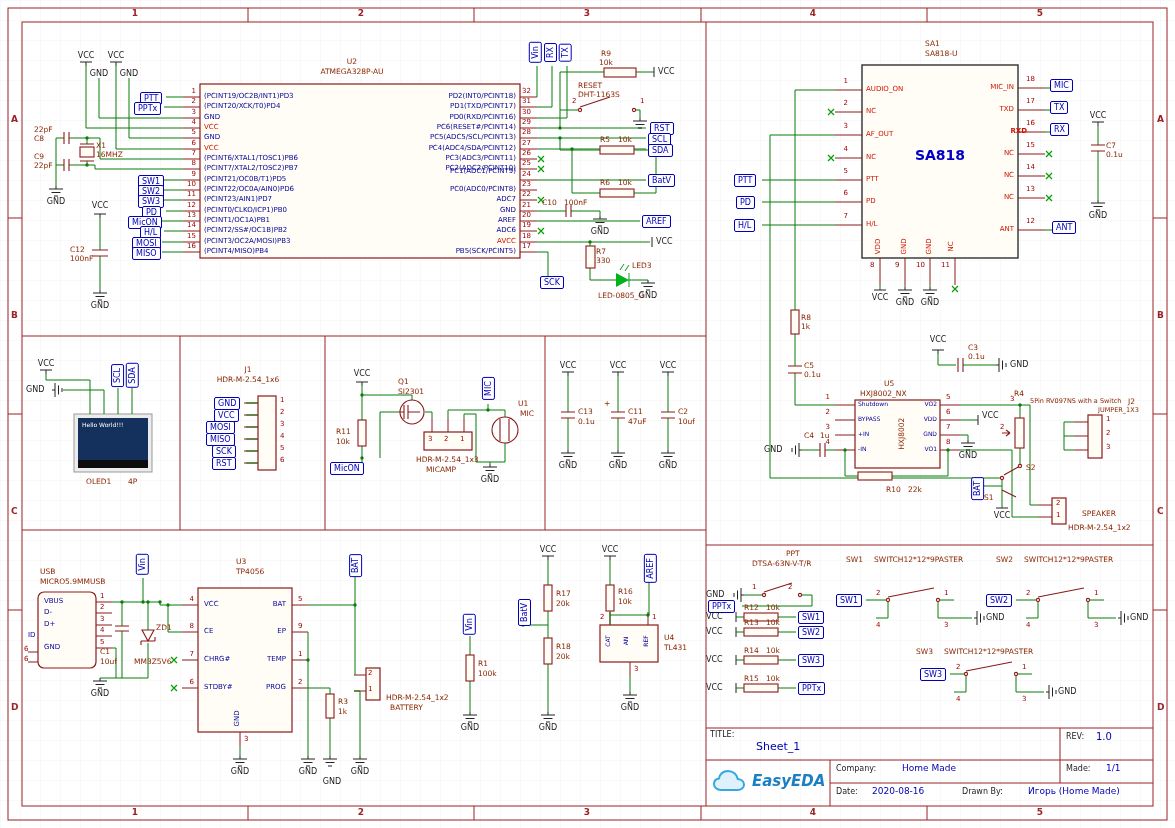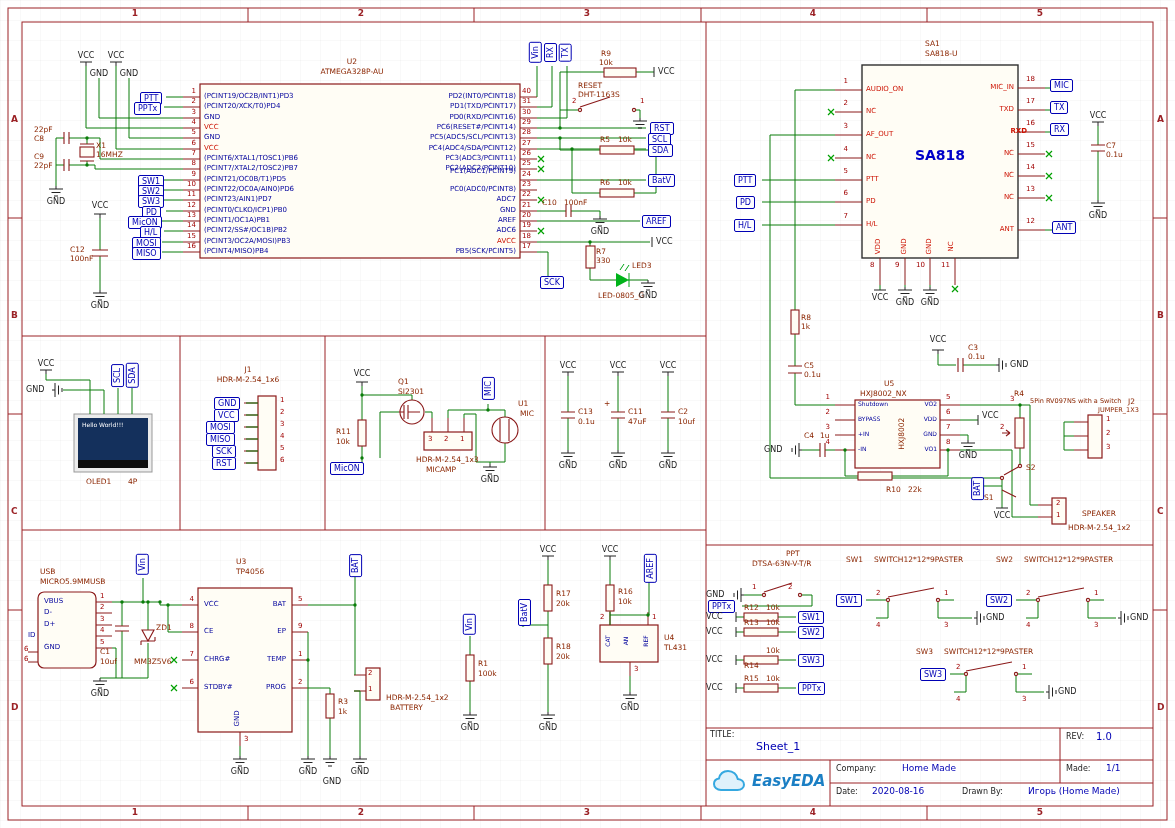--- a/index.html
+++ b/index.html
@@ -235,21 +235,21 @@
       <div class="lbl pin" style="left: 204px; top: 155px;">(PCINT6/XTAL1/TOSC1)PB6</div>
       <div class="lbl pin" style="left: 204px; top: 165px;">(PCINT7/XTAL2/TOSC2)PB7</div>
       <div class="lbl pin" style="left: 204px; top: 176px;">(PCINT21/OC0B/T1)PD5</div>
       <div class="lbl pin" style="left: 204px; top: 186px;">(PCINT22/OC0A/AIN0)PD6</div>
       <div class="lbl pin" style="left: 204px; top: 196px;">(PCINT23/AIN1)PD7</div>
       <div class="lbl pin" style="left: 204px; top: 207px;">(PCINT0/CLKO/ICP1)PB0</div>
       <div class="lbl pin" style="left: 204px; top: 217px;">(PCINT1/OC1A)PB1</div>
       <div class="lbl pin" style="left: 204px; top: 227px;">(PCINT2/SS#/OC1B)PB2</div>
       <div class="lbl pin" style="left: 204px; top: 238px;">(PCINT3/OC2A/MOSI)PB3</div>
       <div class="lbl pin" style="left: 204px; top: 248px;">(PCINT4/MISO)PB4</div>
-      <div class="lbl num" style="left: 522px; top: 88px;">40</div>
+      <div class="lbl num" style="left: 522px; top: 88px;">32</div>
       <div class="lbl num" style="left: 522px; top: 98px;">31</div>
       <div class="lbl num" style="left: 522px; top: 109px;">30</div>
       <div class="lbl num" style="left: 522px; top: 119px;">29</div>
       <div class="lbl num" style="left: 522px; top: 129px;">28</div>
       <div class="lbl num" style="left: 522px; top: 140px;">27</div>
       <div class="lbl num" style="left: 522px; top: 150px;">26</div>
       <div class="lbl num" style="left: 522px; top: 160px;">25</div>
       <div class="lbl num" style="left: 522px; top: 171px;">24</div>
       <div class="lbl num" style="left: 522px; top: 181px;">23</div>
       <div class="lbl num" style="left: 522px; top: 191px;">22</div>
@@ -587,21 +587,21 @@
       <div class="lbl num" style="left: 1022px; top: 696px;">3</div>
       <div class="lbl pwr" style="left: 1058px; top: 688px;">GND</div>
       <div class="lbl pwr" style="left: 706px; top: 613px;">VCC</div>
       <div class="lbl pwr" style="left: 706px; top: 628px;">VCC</div>
       <div class="lbl pwr" style="left: 706px; top: 656px;">VCC</div>
       <div class="lbl pwr" style="left: 706px; top: 684px;">VCC</div>
       <div class="lbl des" style="left: 744px; top: 604px;">R12</div>
       <div class="lbl des" style="left: 766px; top: 604px;">10k</div>
       <div class="lbl des" style="left: 744px; top: 619px;">R13</div>
       <div class="lbl des" style="left: 766px; top: 619px;">10k</div>
-      <div class="lbl des" style="left: 744px; top: 662px;">R14</div>
+      <div class="lbl des" style="left: 744px; top: 647px;">R14</div>
       <div class="lbl des" style="left: 766px; top: 647px;">10k</div>
       <div class="lbl des" style="left: 744px; top: 675px;">R15</div>
       <div class="lbl des" style="left: 766px; top: 675px;">10k</div>
       <div class="lbl net" style="left: 798px; top: 611px;">SW1</div>
       <div class="lbl net" style="left: 798px; top: 626px;">SW2</div>
       <div class="lbl net" style="left: 798px; top: 654px;">SW3</div>
       <div class="lbl net" style="left: 798px; top: 682px;">PPTx</div>
     </div>
 
 <div>

